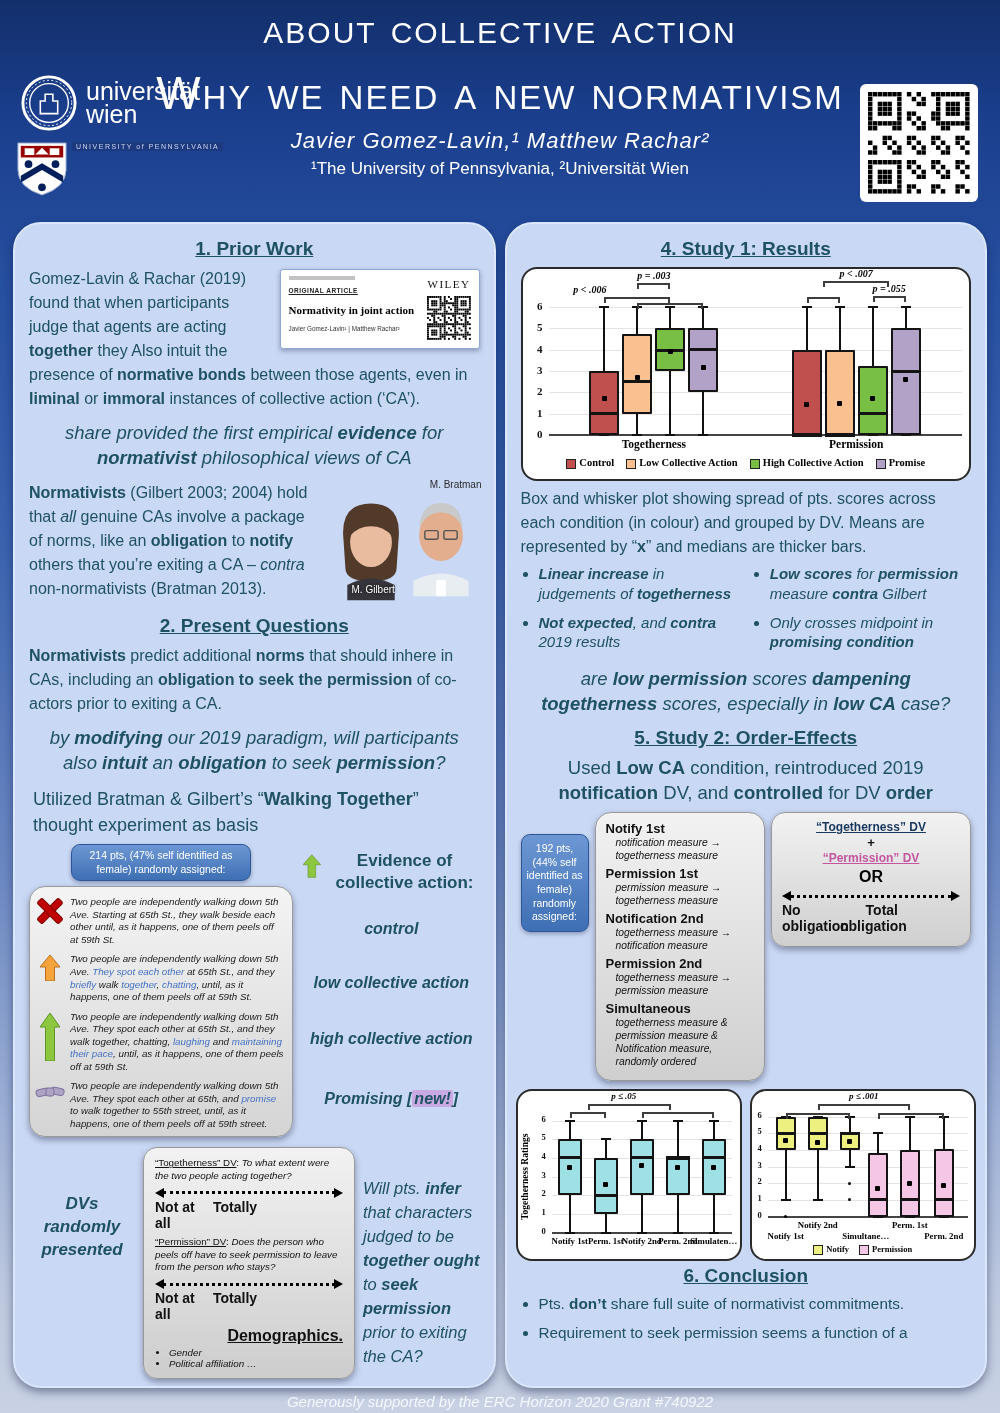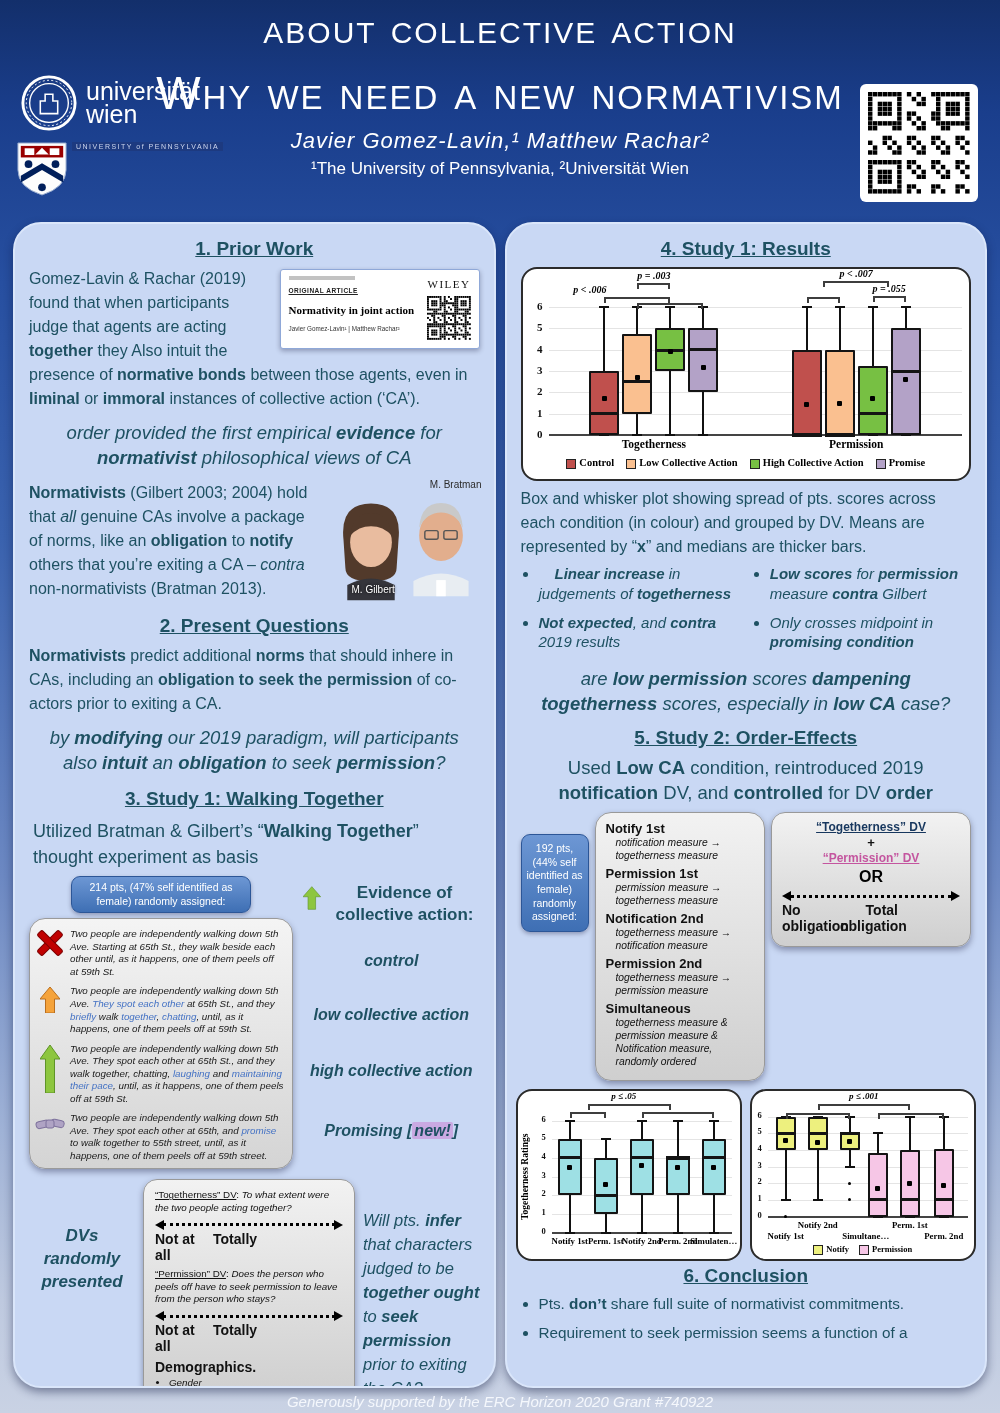--- a/index.html
+++ b/index.html
@@ -64,21 +64,21 @@
   .dvs-label{width:106px;flex:0 0 106px;font-weight:700;font-style:italic;font-size:17px;text-align:center;margin-top:46px;line-height:1.35;}
   .dv-box{width:212px;flex:0 0 212px;background:linear-gradient(180deg,#F2F2F2,#CDCDCD);border:1px solid #999;border-radius:14px;
     padding:9px 11px;box-sizing:border-box;color:#111;box-shadow:0 3px 6px rgba(0,0,40,.35);}
   .dv-q{font-size:9.8px;line-height:1.3;margin-bottom:2px;}
   .scale{display:flex;align-items:center;margin:5px 0 1px;}
   .tri-l{width:0;height:0;border-right:9px solid #000;border-top:5px solid transparent;border-bottom:5px solid transparent;}
   .tri-r{width:0;height:0;border-left:9px solid #000;border-top:5px solid transparent;border-bottom:5px solid transparent;}
   .dots{flex:1;height:0;border-top:3px dotted #000;margin:0 -1px;}
   .scale-labels{display:flex;justify-content:flex-start;font-size:14px;font-weight:700;margin-bottom:5px;}
   .scale-labels span{max-width:58px;}
-  .demo-title{font-size:14px;font-weight:700;margin-top:2px;}
+  .demo-title{font-size:16px;font-weight:700;text-decoration:underline;margin-top:2px;text-align:right;}
   .demo-ul{margin:2px 0 0 14px;padding:0;font-size:9.8px;font-style:italic;}
   .will{flex:1;font-style:italic;font-size:16.5px;line-height:1.45;margin-top:30px;}
   
   .chartbox{background:#fff;border:2px solid #2b2b2b;border-radius:16px;position:relative;box-sizing:border-box;}
   .c1{width:100%;height:214px;margin:2px auto 6px;}
   .caption{font-size:14.8px;line-height:1.42;margin:5px 2px;}
   .bullets2{display:flex;gap:12px;margin:4px 0 0;}
   .bcol{flex:1;}
   ul.b{margin:0;padding-left:18px;}
   ul.b li{font-size:15px;font-style:italic;line-height:1.32;margin-bottom:9px;}
@@ -628,21 +628,21 @@
                 <rect x="46" y="92" width="4.2" height="4.2"></rect>
                 <rect x="59.8" y="92" width="4.2" height="4.2"></rect>
                 <rect x="69" y="92" width="4.2" height="4.2"></rect>
                 <rect x="82.8" y="92" width="4.2" height="4.2"></rect>
                 <rect x="92" y="92" width="4.2" height="4.2"></rect>
               </svg></span>
         </span>
         <span><span>Gomez-Lavin &amp; Rachar (2019) found that when participants judge that agents are acting </span><span style="font-weight: 700;">together</span><span> they Also intuit the presence of </span><span style="font-weight: 700;">normative bonds</span><span> between those agents, even in </span><span style="font-weight: 700;">liminal</span><span> or </span><span style="font-weight: 700;">immoral</span><span> instances of collective action (‘CA’).</span></span>
       </p>
 
-      <div class="pull"><span>order provided the first empirical </span><span style="font-weight: 700;">evidence</span><span> for </span><span style="font-weight: 700;">normativist</span><span> philosophical views of CA</span></div>
+      <div class="pull"><span>share provided the first empirical </span><span style="font-weight: 700;">evidence</span><span> for </span><span style="font-weight: 700;">normativist</span><span> philosophical views of CA</span></div>
 
       <p style="margin-top:8px;">
         <span class="faces" style="display:block;">
           <span class="cap-bratman">M. Bratman</span>
           <svg class="face gilbert" width="74" height="104" viewBox="0 0 78 108">
             <path d="M10 44 Q6 6 39 6 Q72 6 68 44 L66 74 Q66 88 39 88 Q12 88 12 74 Z" fill="#523A2B"></path>
             <ellipse cx="39" cy="47" rx="22" ry="26" fill="#E9BC9F"></ellipse>
             <path d="M17 40 Q20 16 39 16 Q58 16 61 40 Q52 30 39 30 Q26 30 17 40" fill="#523A2B"></path>
             <path d="M14 92 Q39 78 64 92 L64 108 L14 108 Z" fill="#35353B"></path>
           </svg>
@@ -656,21 +656,20 @@
           </svg>
           <span class="cap-gilbert">M. Gilbert</span>
         </span>
         <span><span style="font-weight: 700;">Normativists</span><span> (Gilbert 2003; 2004) hold that </span><span style="font-style: italic;">all</span><span> genuine CAs involve a package of norms, like an </span><span style="font-weight: 700;">obligation</span><span> to </span><span style="font-weight: 700;">notify</span><span> others that you’re exiting a CA – </span><span style="font-style: italic;">contra</span><span> non-normativists (Bratman 2013).</span></span>
       </p>
 
       <div class="h" style="margin-top:14px;">2. Present Questions</div>
       <p><span style="font-weight: 700;">Normativists</span><span> predict additional </span><span style="font-weight: 700;">norms</span><span> that should inhere in CAs, including an </span><span style="font-weight: 700;">obligation to seek the permission</span><span> of co-actors prior to exiting a CA.</span></p>
       <div class="pull"><span>by </span><span style="font-weight: 700;">modifying</span><span> our 2019 paradigm, will participants also </span><span style="font-weight: 700;">intuit</span><span> an </span><span style="font-weight: 700;">obligation</span><span> to seek </span><span style="font-weight: 700;">permission</span><span>?</span></div>
 
-      <div class="h" style="margin-top:12px;">3. Study 1: Walking Together</div>
       <p class="intro" style="font-size:18px;line-height:1.45;margin:8px 4px 6px;"><span>Utilized Bratman &amp; Gilbert’s “</span><span style="font-weight: 700;">Walking Together</span><span>” thought experiment as basis</span></p>
 
       <div class="study1-row">
         <div class="s1-left">
           <div class="chip s1">214 pts, (47% self identified as female) randomly assigned:</div>
           <div class="vign-box">
 
             <div class="vign">
               <div class="vicon">
                 <svg width="26" height="26" viewBox="0 0 26 26">
@@ -855,21 +854,21 @@
             <span><span class="lkey" style="background: rgb(119, 192, 67);"></span><span>High Collective Action</span></span>
             <span><span class="lkey" style="background: rgb(179, 162, 199);"></span><span>Promise</span></span>
           </div>
         </div>
 
       <p class="caption"><span>Box and whisker plot showing spread of pts. scores across each condition (in colour) and grouped by DV. Means are represented by “</span><span style="font-weight: 700;">x</span><span>” and medians are thicker bars.</span></p>
 
       <div class="bullets2">
         <div class="bcol">
           <ul class="b">
-            <li><span style="font-weight: 700; margin-left: 16px;">Linear increase</span><span> in judgements of </span><span style="font-weight: 700;">togetherness</span></li>
+            <li><span style="font-weight: 700;">Linear increase</span><span> in judgements of </span><span style="font-weight: 700;">togetherness</span></li>
             <li><span style="font-weight: 700;">Not expected</span><span>, and </span><span style="font-weight: 700;">contra</span><span> 2019 results</span></li>
           </ul>
         </div>
         <div class="bcol">
           <ul class="b">
             <li><span style="font-weight: 700;">Low scores</span><span> for </span><span style="font-weight: 700;">permission</span><span> measure </span><span style="font-weight: 700;">contra</span><span> Gilbert</span></li>
             <li><span>Only crosses midpoint in </span><span style="font-weight: 700;">promising condition</span></li>
           </ul>
         </div>
       </div>

